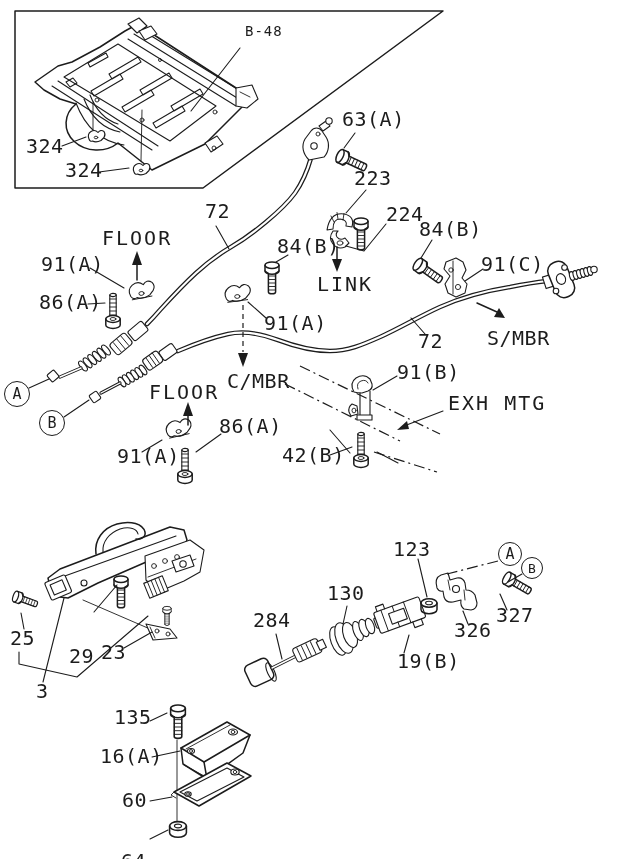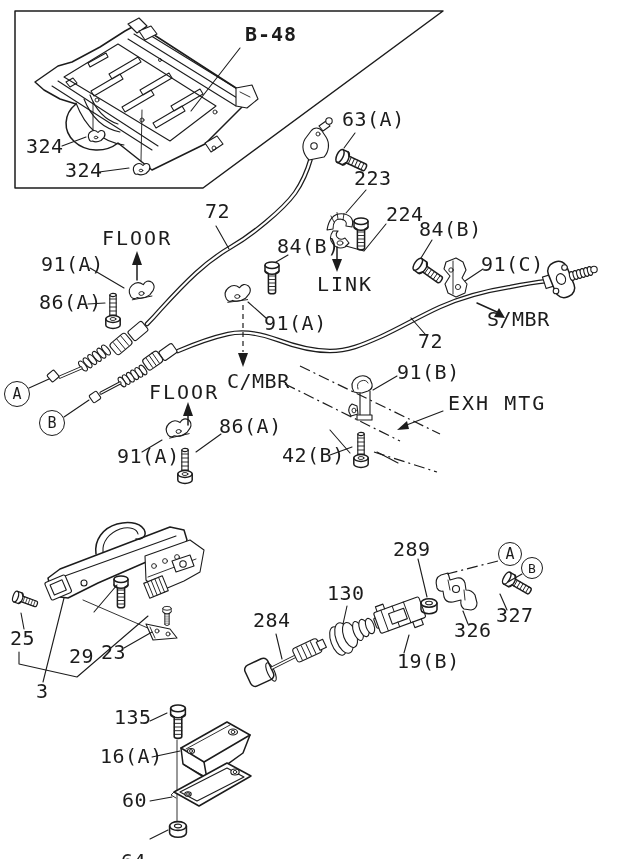--- a/index.html
+++ b/index.html
@@ -5,21 +5,21 @@
   html,body{margin:0;padding:0;background:#fff;}
   #stage{
     position:relative;width:640px;height:859px;background:#ffffff;overflow:hidden;
     font-family:"DejaVu Sans Mono","Liberation Mono",monospace;color:#1c1c1c;
   }
   #art{position:absolute;left:0;top:0;}
   .lbl{
     position:absolute;font-size:20px;line-height:1.05;white-space:nowrap;
     color:#1c1c1c;letter-spacing:0.5px;
   }
-  .lbl.bold{font-weight:bold;font-size:20px;letter-spacing:1px;}
+  .lbl.bold{font-weight:normal;font-size:14px;letter-spacing:1px;}
   .lbl.wide{letter-spacing:2px;}
   .circ{
     position:absolute;border:1.7px solid #1c1c1c;border-radius:50%;
     display:flex;align-items:center;justify-content:center;
     font-size:15px;line-height:1;box-sizing:border-box;background:#fff;
   }
   .circ.sm{font-size:13px;}
   
   svg *{vector-effect:none;}
   .s  {fill:none;stroke:#1c1c1c;stroke-width:1.5;stroke-linecap:round;stroke-linejoin:round;}
@@ -384,41 +384,41 @@
 <div class="lbl" style="left:386px;top:204px">224</div>
 <div class="lbl" style="left:277px;top:236px">84(B)</div>
 <div class="lbl wide" style="left:317px;top:274px">LINK</div>
 <div class="lbl" style="left:419px;top:219px">84(B)</div>
 <div class="lbl" style="left:481px;top:254px">91(C)</div>
 <div class="lbl" style="left:205px;top:201px">72</div>
 <div class="lbl wide" style="left:102px;top:228px">FLOOR</div>
 <div class="lbl" style="left:41px;top:254px">91(A)</div>
 <div class="lbl" style="left:39px;top:292px">86(A)</div>
 <div class="lbl" style="left:418px;top:331px">72</div>
-<div class="lbl" style="left:487px;top:309px">S/MBR</div>
+<div class="lbl" style="left:487px;top:328px">S/MBR</div>
 <div class="lbl" style="left:264px;top:313px">91(A)</div>
 <div class="lbl" style="left:227px;top:371px">C/MBR</div>
 <div class="lbl wide" style="left:149px;top:382px">FLOOR</div>
 <div class="lbl" style="left:397px;top:362px">91(B)</div>
 <div class="lbl wide" style="left:448px;top:393px">EXH MTG</div>
 <div class="lbl" style="left:219px;top:416px">86(A)</div>
 <div class="lbl" style="left:117px;top:446px">91(A)</div>
 <div class="lbl" style="left:282px;top:445px">42(B)</div>
 
 <div class="circ" style="left:4px;top:381px;width:26px;height:26px">A</div>
 <div class="circ" style="left:39px;top:410px;width:26px;height:26px">B</div>
 
 <div class="lbl" style="left:69px;top:646px">29</div>
 <div class="lbl" style="left:10px;top:628px">25</div>
 <div class="lbl" style="left:101px;top:642px">23</div>
 <div class="lbl" style="left:36px;top:681px">3</div>
 
 <div class="lbl" style="left:253px;top:610px">284</div>
 <div class="lbl" style="left:327px;top:583px">130</div>
-<div class="lbl" style="left:393px;top:539px">289</div>
+<div class="lbl" style="left:393px;top:539px">123</div>
 <div class="lbl" style="left:397px;top:651px">19(B)</div>
 <div class="lbl" style="left:454px;top:620px">326</div>
 <div class="lbl" style="left:496px;top:605px">327</div>
 
 <div class="circ" style="left:498px;top:542px;width:24px;height:24px">A</div>
 <div class="circ sm" style="left:521px;top:557px;width:22px;height:22px">B</div>
 
 <div class="lbl" style="left:114px;top:707px">135</div>
 <div class="lbl" style="left:100px;top:746px">16(A)</div>
 <div class="lbl" style="left:122px;top:790px">60</div>

